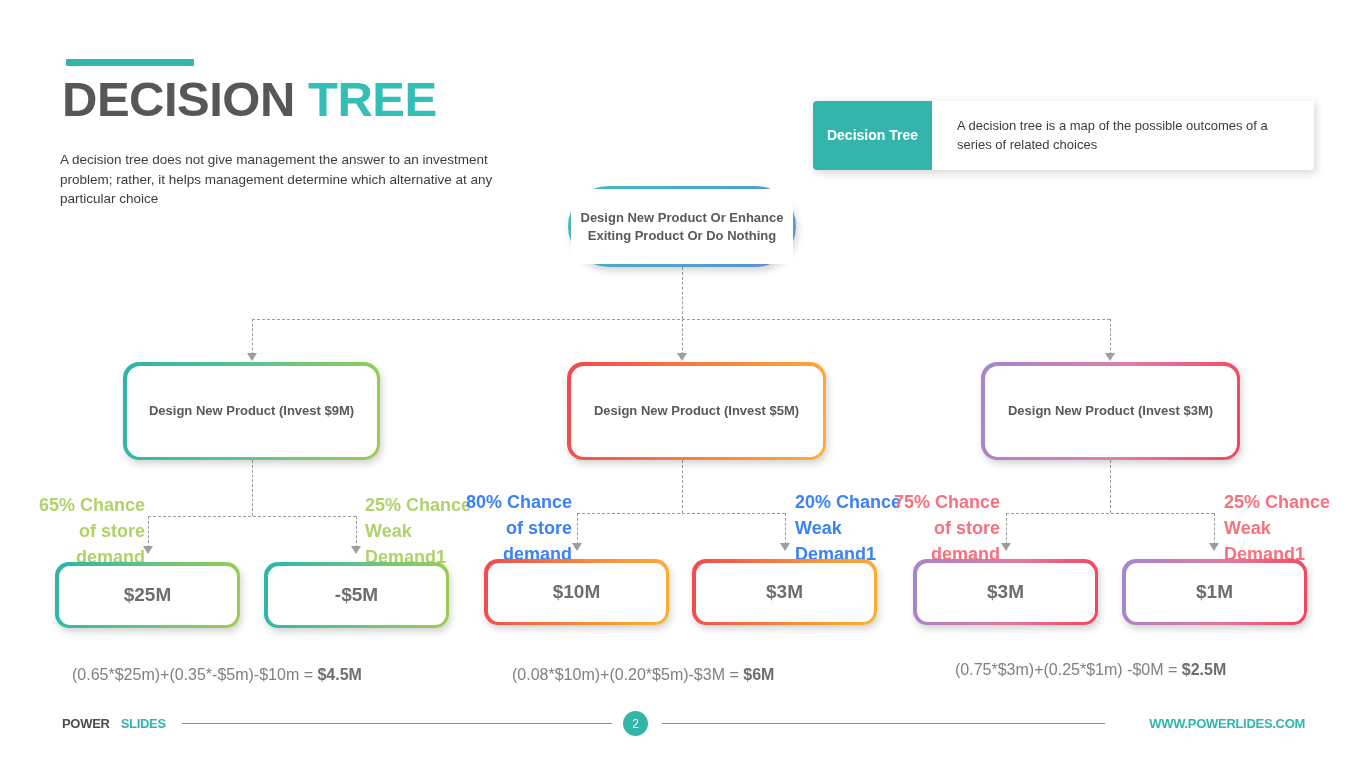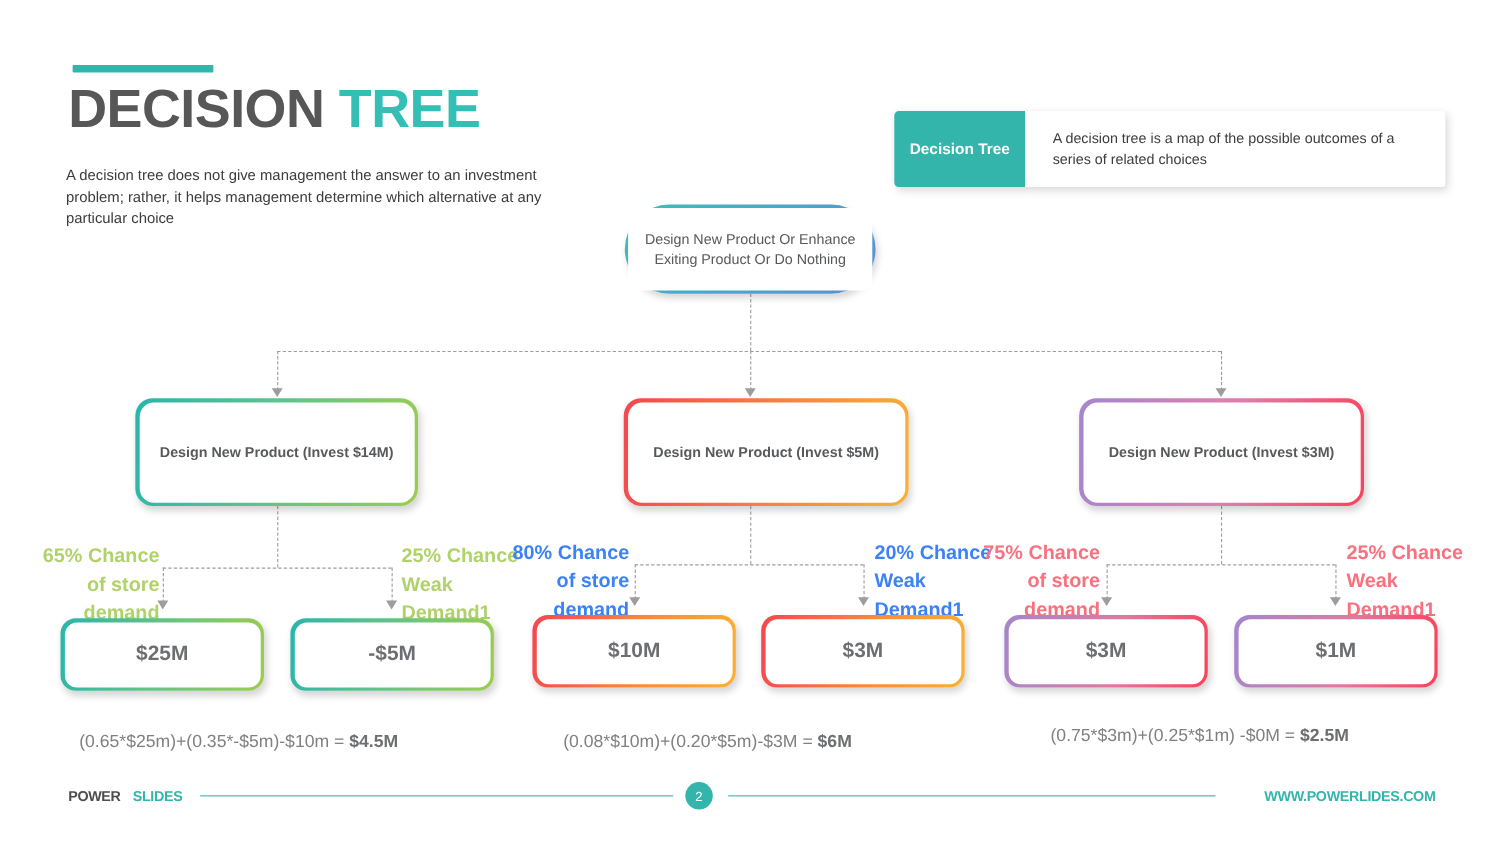--- a/index.html
+++ b/index.html
@@ -113,21 +113,21 @@
 
   
   #node-root {
     left: 568px; top: 186px; width: 228px; height: 81px;
     border-radius: 41px;
     padding: 3px;
     background: linear-gradient(135deg, #3fbfb6 0%, #4ba8c9 45%, #5b8fd0 100%);
   }
   #node-root .node-inner {
     border-radius: 8px;
-    font-size: 13px; font-weight: normal; line-height: 1.35;
+    font-size: 13px; font-weight: bold; line-height: 1.35;
   }
 
   
   .decision {
     height: 98px;
     border-radius: 16px;
     padding: 3.5px;
   }
   .decision .node-inner {
     border-radius: 13px;
@@ -297,21 +297,21 @@
   <div class="conn-v" style="left:1006px; top:513px; height:32px;"></div>
   <div class="arrow" style="left:1001px; top:543px;"></div>
   <div class="conn-v" style="left:1214px; top:513px; height:32px;"></div>
   <div class="arrow" style="left:1209px; top:543px;"></div>
 
   <div class="node" id="node-root">
     <div class="node-inner">Design New Product Or Enhance Exiting Product Or Do Nothing</div>
   </div>
 
   <div class="node decision" id="node-d1">
-    <div class="node-inner">Design New Product (Invest $14M)</div>
+    <div class="node-inner">Design New Product (Invest $9M)</div>
   </div>
   <div class="node decision" id="node-d2">
     <div class="node-inner">Design New Product (Invest $5M)</div>
   </div>
   <div class="node decision" id="node-d3">
     <div class="node-inner">Design New Product (Invest $3M)</div>
   </div>
 
   <div class="chance right-align c-green" style="left:30px; top:492px; width:115px;">65% Chance of store demand</div>
   <div class="chance left-align c-green" style="left:365px; top:492px; width:115px;">25% Chance Weak Demand1</div>

